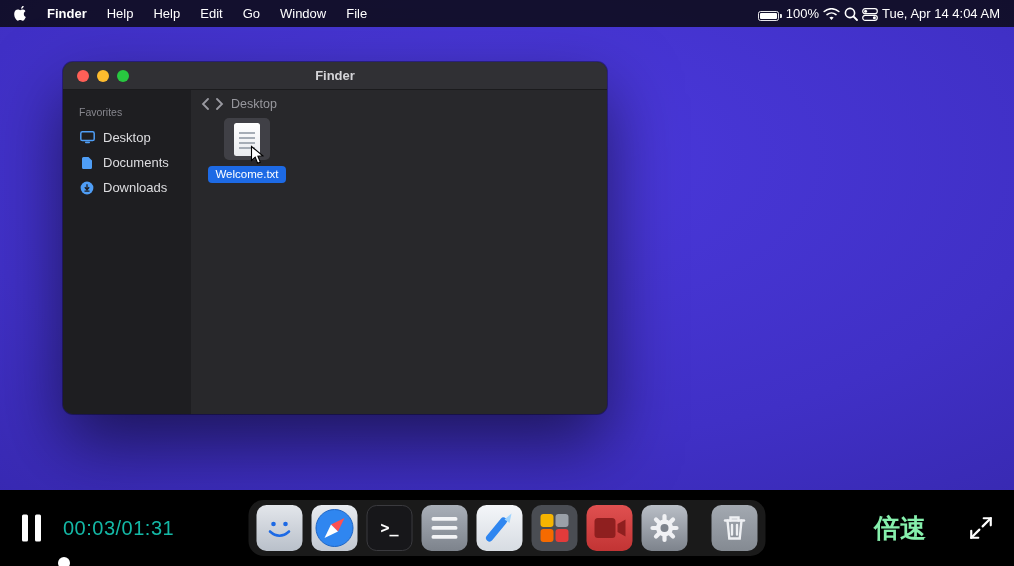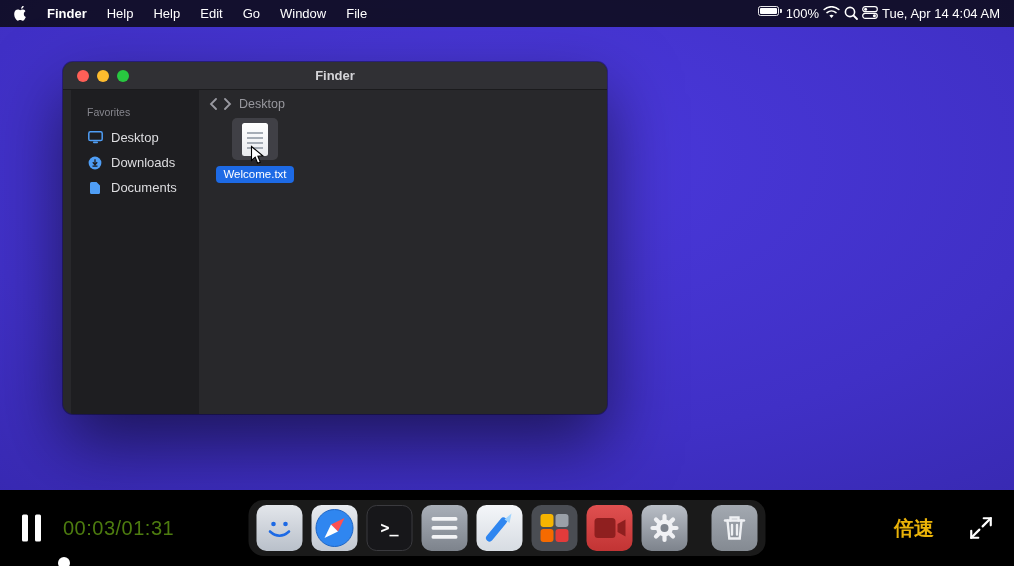--- a/index.html
+++ b/index.html
@@ -19,21 +19,21 @@
   
   .menubar {
     position:absolute; top:0; left:0; right:0; height:27px;
     background:rgba(16,14,36,0.94);
     display:flex; align-items:center; padding:0 14px;
     color:#fff; font-size:13px; z-index:20;
   }
   .mb-left { display:flex; align-items:center; gap:20px; }
   .mb-app { font-weight:bold; }
   .mb-item { cursor:default; }
-  .mb-right { margin-left:auto; display:flex; align-items:flex-start; gap:4px; }
+  .mb-right { margin-left:auto; display:flex; align-items:flex-end; gap:4px; }
   .battery { display:flex; align-items:center; }
   .battery-body { width:21px; height:10px; border:1px solid rgba(255,255,255,.9); border-radius:2.5px; padding:1px; }
   .battery-fill { display:block; width:100%; height:100%; background:#fff; border-radius:1px; }
   .battery-nub { width:2px; height:4px; background:rgba(255,255,255,.9); border-radius:0 1px 1px 0; margin-left:1px; }
   .mb-icon { display:flex; align-items:center; }
 
   
   .window {
     position:absolute; left:63px; top:62px; width:544px; height:352px;
     border-radius:10px; overflow:hidden; background:#28282b;
@@ -41,21 +41,21 @@
     z-index:10;
   }
   .titlebar {
     height:28px; background:#303034; border-bottom:1px solid #1b1b1d;
     display:flex; align-items:center; position:relative;
   }
   .lights { position:absolute; left:14px; display:flex; gap:8px; }
   .light { width:12px; height:12px; border-radius:50%; }
   .light.red { background:#ff5f57; } .light.yellow { background:#febc2e; } .light.green { background:#28c840; }
   .title { flex:1; text-align:center; color:#d4d4d8; font-size:13px; font-weight:600; }
-  .winbody { display:flex; height:calc(100% - 28px);margin-left:8px; }
+  .winbody { display:flex; height:calc(100% - 28px); }
   .sidebar { width:128px; background:#1e1e21; padding-top:14px; flex:none; }
   .sb-section { color:#86868d; font-size:10.5px; padding:2px 16px 7px; }
   .sb-item { display:flex; align-items:center; gap:8px; padding:5px 16px; color:#dddde0; font-size:13px; }
   .sb-icon { width:16px; display:flex; justify-content:center; }
   .content { flex:1; position:relative; background:#28282b; }
   .pathbar { position:absolute; top:7px; left:10px; display:flex; align-items:center; gap:7px; color:#98989e; font-size:12.5px; }
   .nav-btn { display:flex; align-items:center; }
   .files { position:absolute; top:28px; left:10px; display:flex; gap:16px;flex-direction:column; }
   .file { width:92px; display:flex; flex-direction:column; align-items:center; gap:6px; }
   .icon-area { height:42px; display:flex; align-items:center; justify-content:center; padding:3px 10px; border-radius:5px; }
@@ -67,22 +67,22 @@
     content:""; position:absolute; left:5px; top:9px; width:16px; height:2px; background:#a6adb6;
     box-shadow:0 5px 0 #a6adb6, 0 10px 0 #a6adb6, 0 15px 0 #a6adb6;
   }
 
   .cursor { position:absolute; left:250px; top:145px; z-index:40; }
 
   
   .player { position:absolute; left:0; right:0; bottom:0; height:76px; background:#000; z-index:30; }
   .pause-btn { position:absolute; left:22px; top:50%; transform:translateY(-50%); display:flex; gap:7px; cursor:pointer; }
   .pause-bar { width:6px; height:27px; background:#fff; border-radius:1.5px; }
-  .time { position:absolute; left:63px; top:50%; transform:translateY(-50%); color:#4d7c0f; font-size:20px; letter-spacing:.5px; }
-  .speed { position:absolute; right:80px; top:50%; transform:translateY(-50%); color:#eab308; font-size:20px; font-weight:bold; }
+  .time { position:absolute; left:63px; top:50%; transform:translateY(-50%); color:#14b8a6; font-size:20px; letter-spacing:.5px; }
+  .speed { position:absolute; right:88px; top:50%; transform:translateY(-50%); color:#86efac; font-size:26px; font-weight:bold; }
   .fullscreen { position:absolute; right:20px; top:50%; transform:translateY(-50%); display:flex; }
   .progress-handle { position:absolute; left:58px; bottom:-3px; width:12px; height:12px; background:#fff; border-radius:50%; }
 
   
   .dock {
     position:absolute; left:50%; top:50%; transform:translate(-50%,-50%);
     display:flex; align-items:center; gap:9px;
     background:rgba(255,255,255,.10); border-radius:15px; padding:5px 8px;
   }
   .tile { width:46px; height:46px; border-radius:10px; position:relative; overflow:hidden; flex:none; display:flex; align-items:center; justify-content:center; }
@@ -166,34 +166,34 @@
         <span class="sb-icon">
           <svg width="15" height="13" viewBox="0 0 15 13">
               <rect x="0.8" y="0.8" width="13.4" height="8.8" rx="1.6" fill="none" stroke="#4f9ef6" stroke-width="1.5"></rect>
               <rect x="5" y="10.6" width="5" height="1.7" rx="0.8" fill="#4f9ef6"></rect>
             </svg>
         </span>
         <span>Desktop</span>
       </div>
       <div class="sb-item">
         <span class="sb-icon">
+          <svg width="12" height="14" viewBox="0 0 12 14">
+              <path d="M1 2.5 A1.5 1.5 0 0 1 2.5 1 h5 L11 4.5 v7 a1.5 1.5 0 0 1 -1.5 1.5 h-7 A1.5 1.5 0 0 1 1 11.5 z" fill="#4f9ef6"></path>
+            </svg>
+        </span>
+        <span>Documents</span>
+      </div>
+      <div class="sb-item">
+        <span class="sb-icon">
           <svg width="14" height="14" viewBox="0 0 14 14">
               <circle cx="7" cy="7" r="6.4" fill="#4f9ef6"></circle>
               <path d="M7 3.3 v4.8 M4.8 6.3 L7 8.8 L9.2 6.3 M4.5 10.2 h5" stroke="#1e1e21" stroke-width="1.3" fill="none"></path>
             </svg>
         </span>
         <span>Downloads</span>
-      </div>
-      <div class="sb-item">
-        <span class="sb-icon">
-          <svg width="12" height="14" viewBox="0 0 12 14">
-              <path d="M1 2.5 A1.5 1.5 0 0 1 2.5 1 h5 L11 4.5 v7 a1.5 1.5 0 0 1 -1.5 1.5 h-7 A1.5 1.5 0 0 1 1 11.5 z" fill="#4f9ef6"></path>
-            </svg>
-        </span>
-        <span>Documents</span>
       </div>
     </div>
     <div class="content">
       <div class="pathbar">
         <span class="nav-btn">
           <svg width="8" height="12" viewBox="0 0 8 12">
               <path d="M7 1 L2 6 L7 11" stroke="#9a9aa1" stroke-width="1.8" fill="none" stroke-linecap="round"></path>
             </svg>
         </span>
         <span class="nav-btn">

